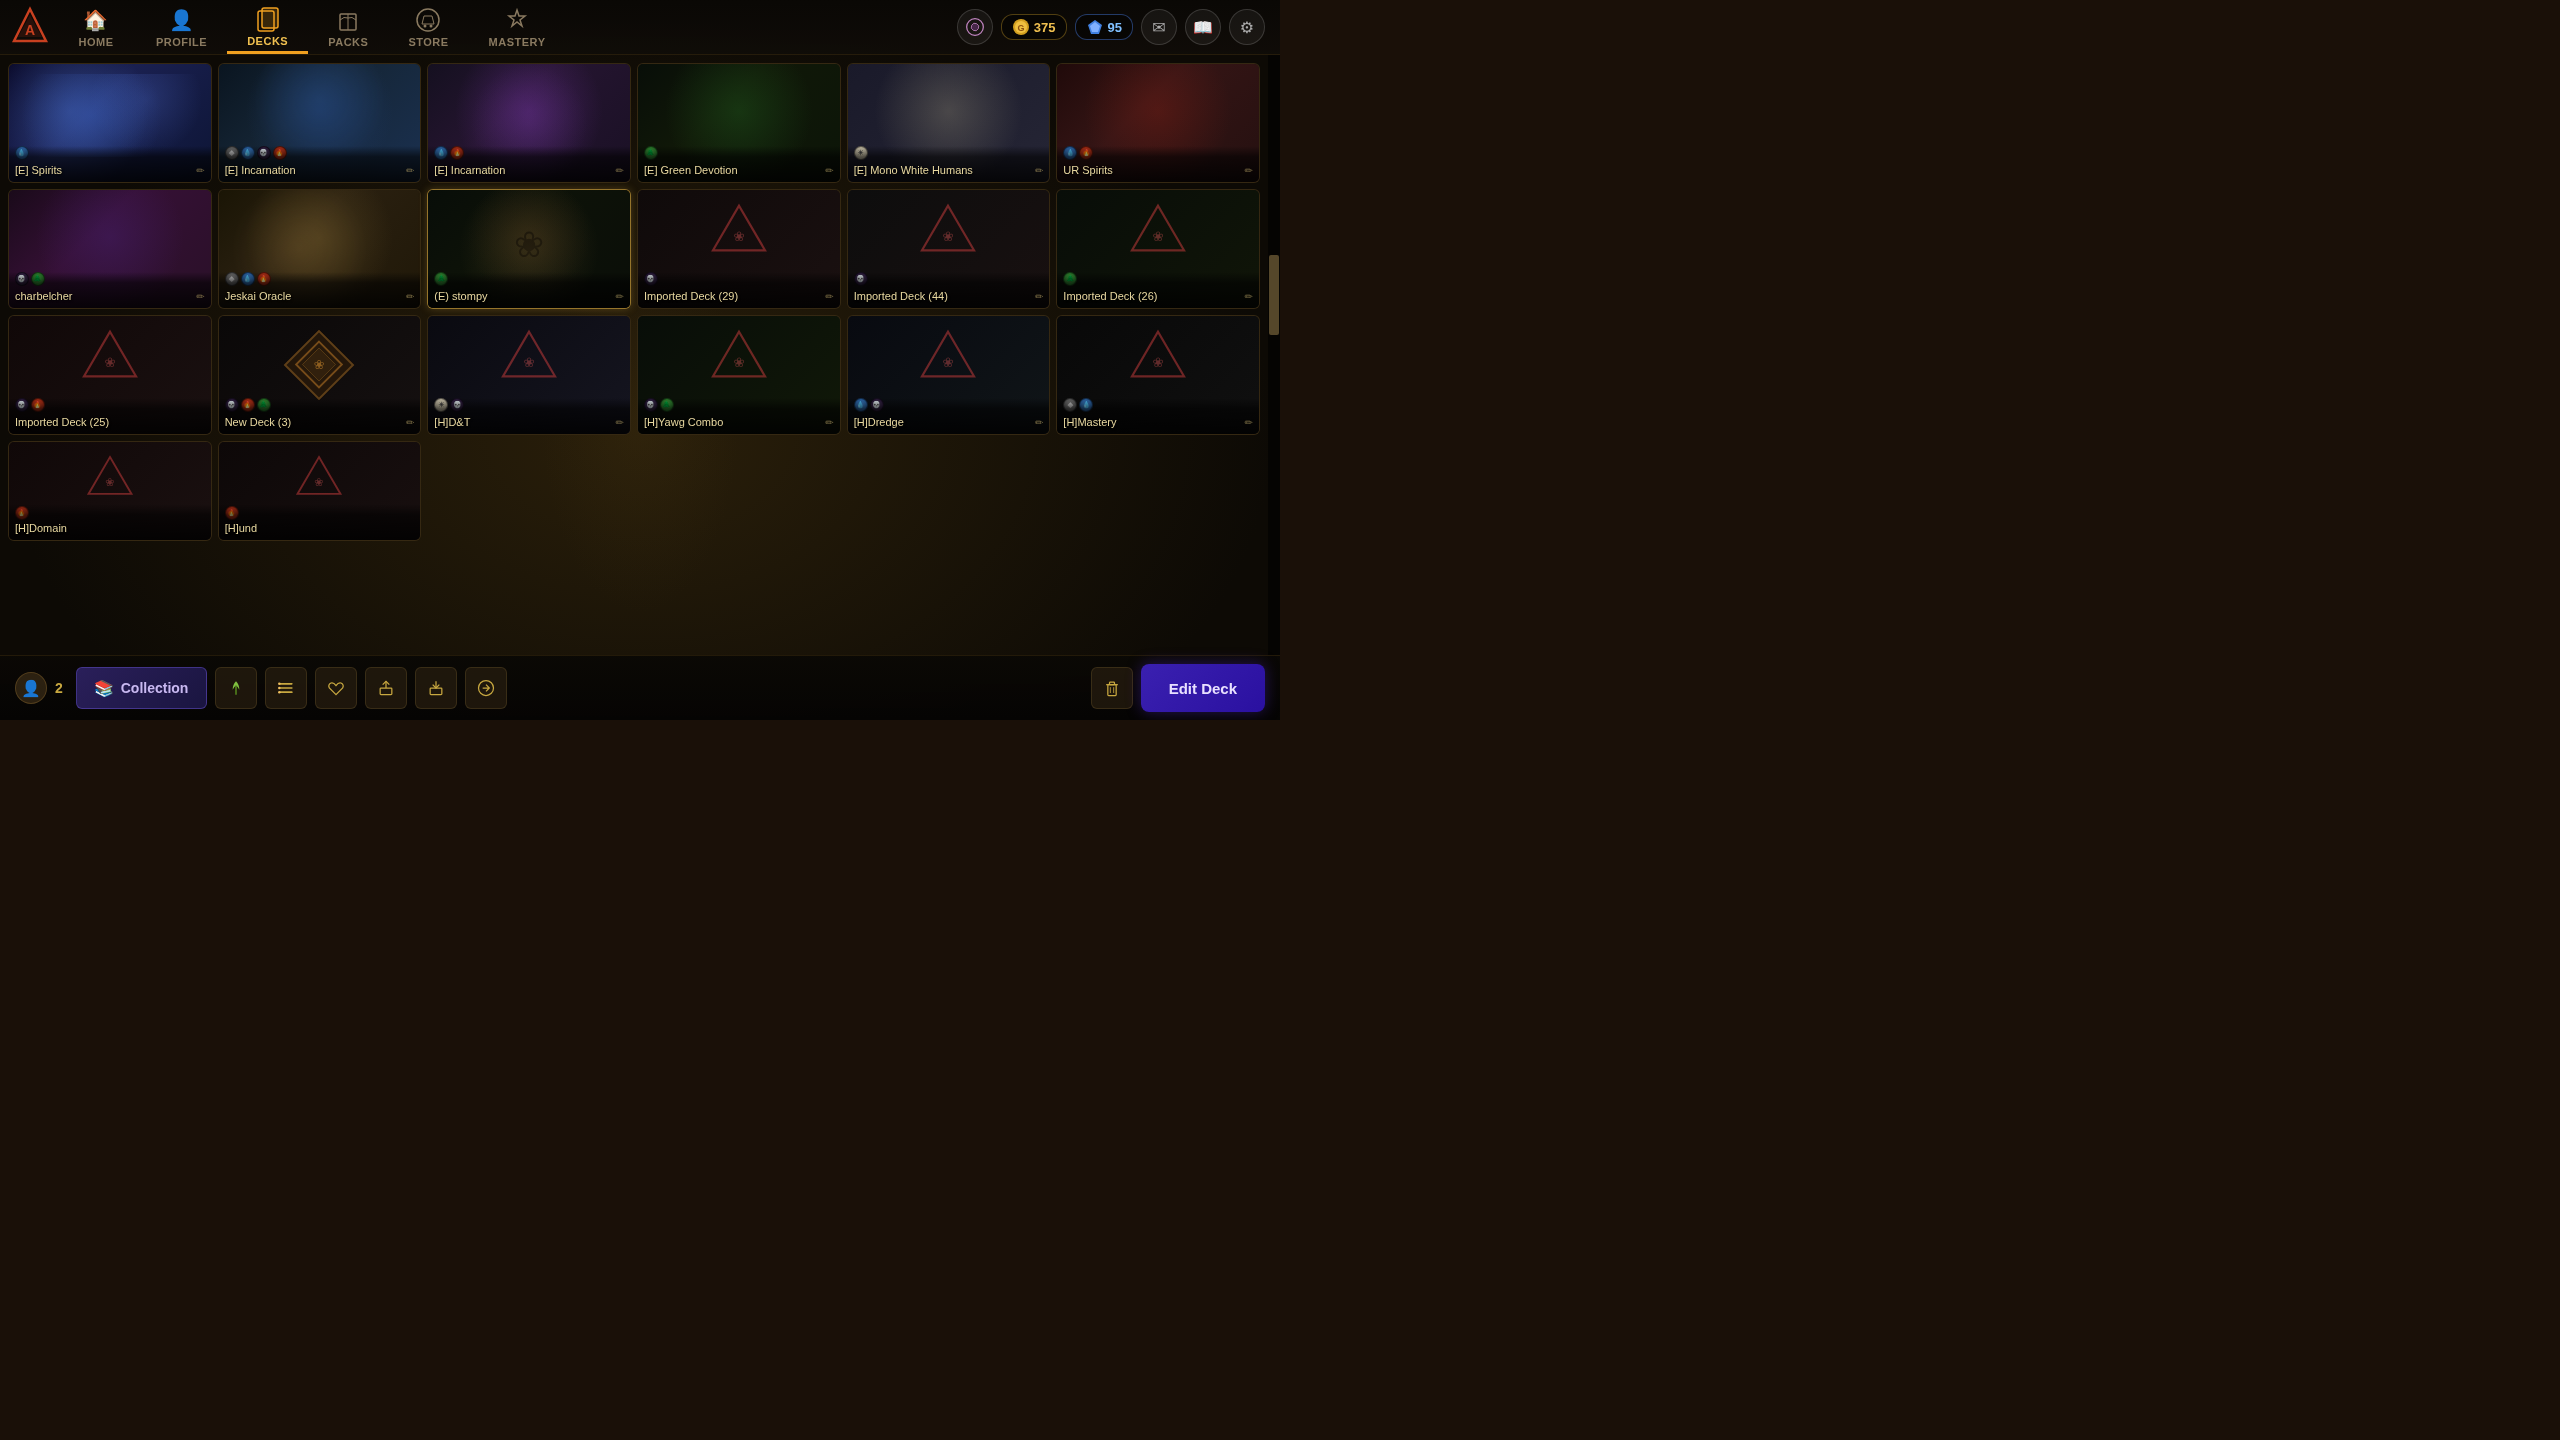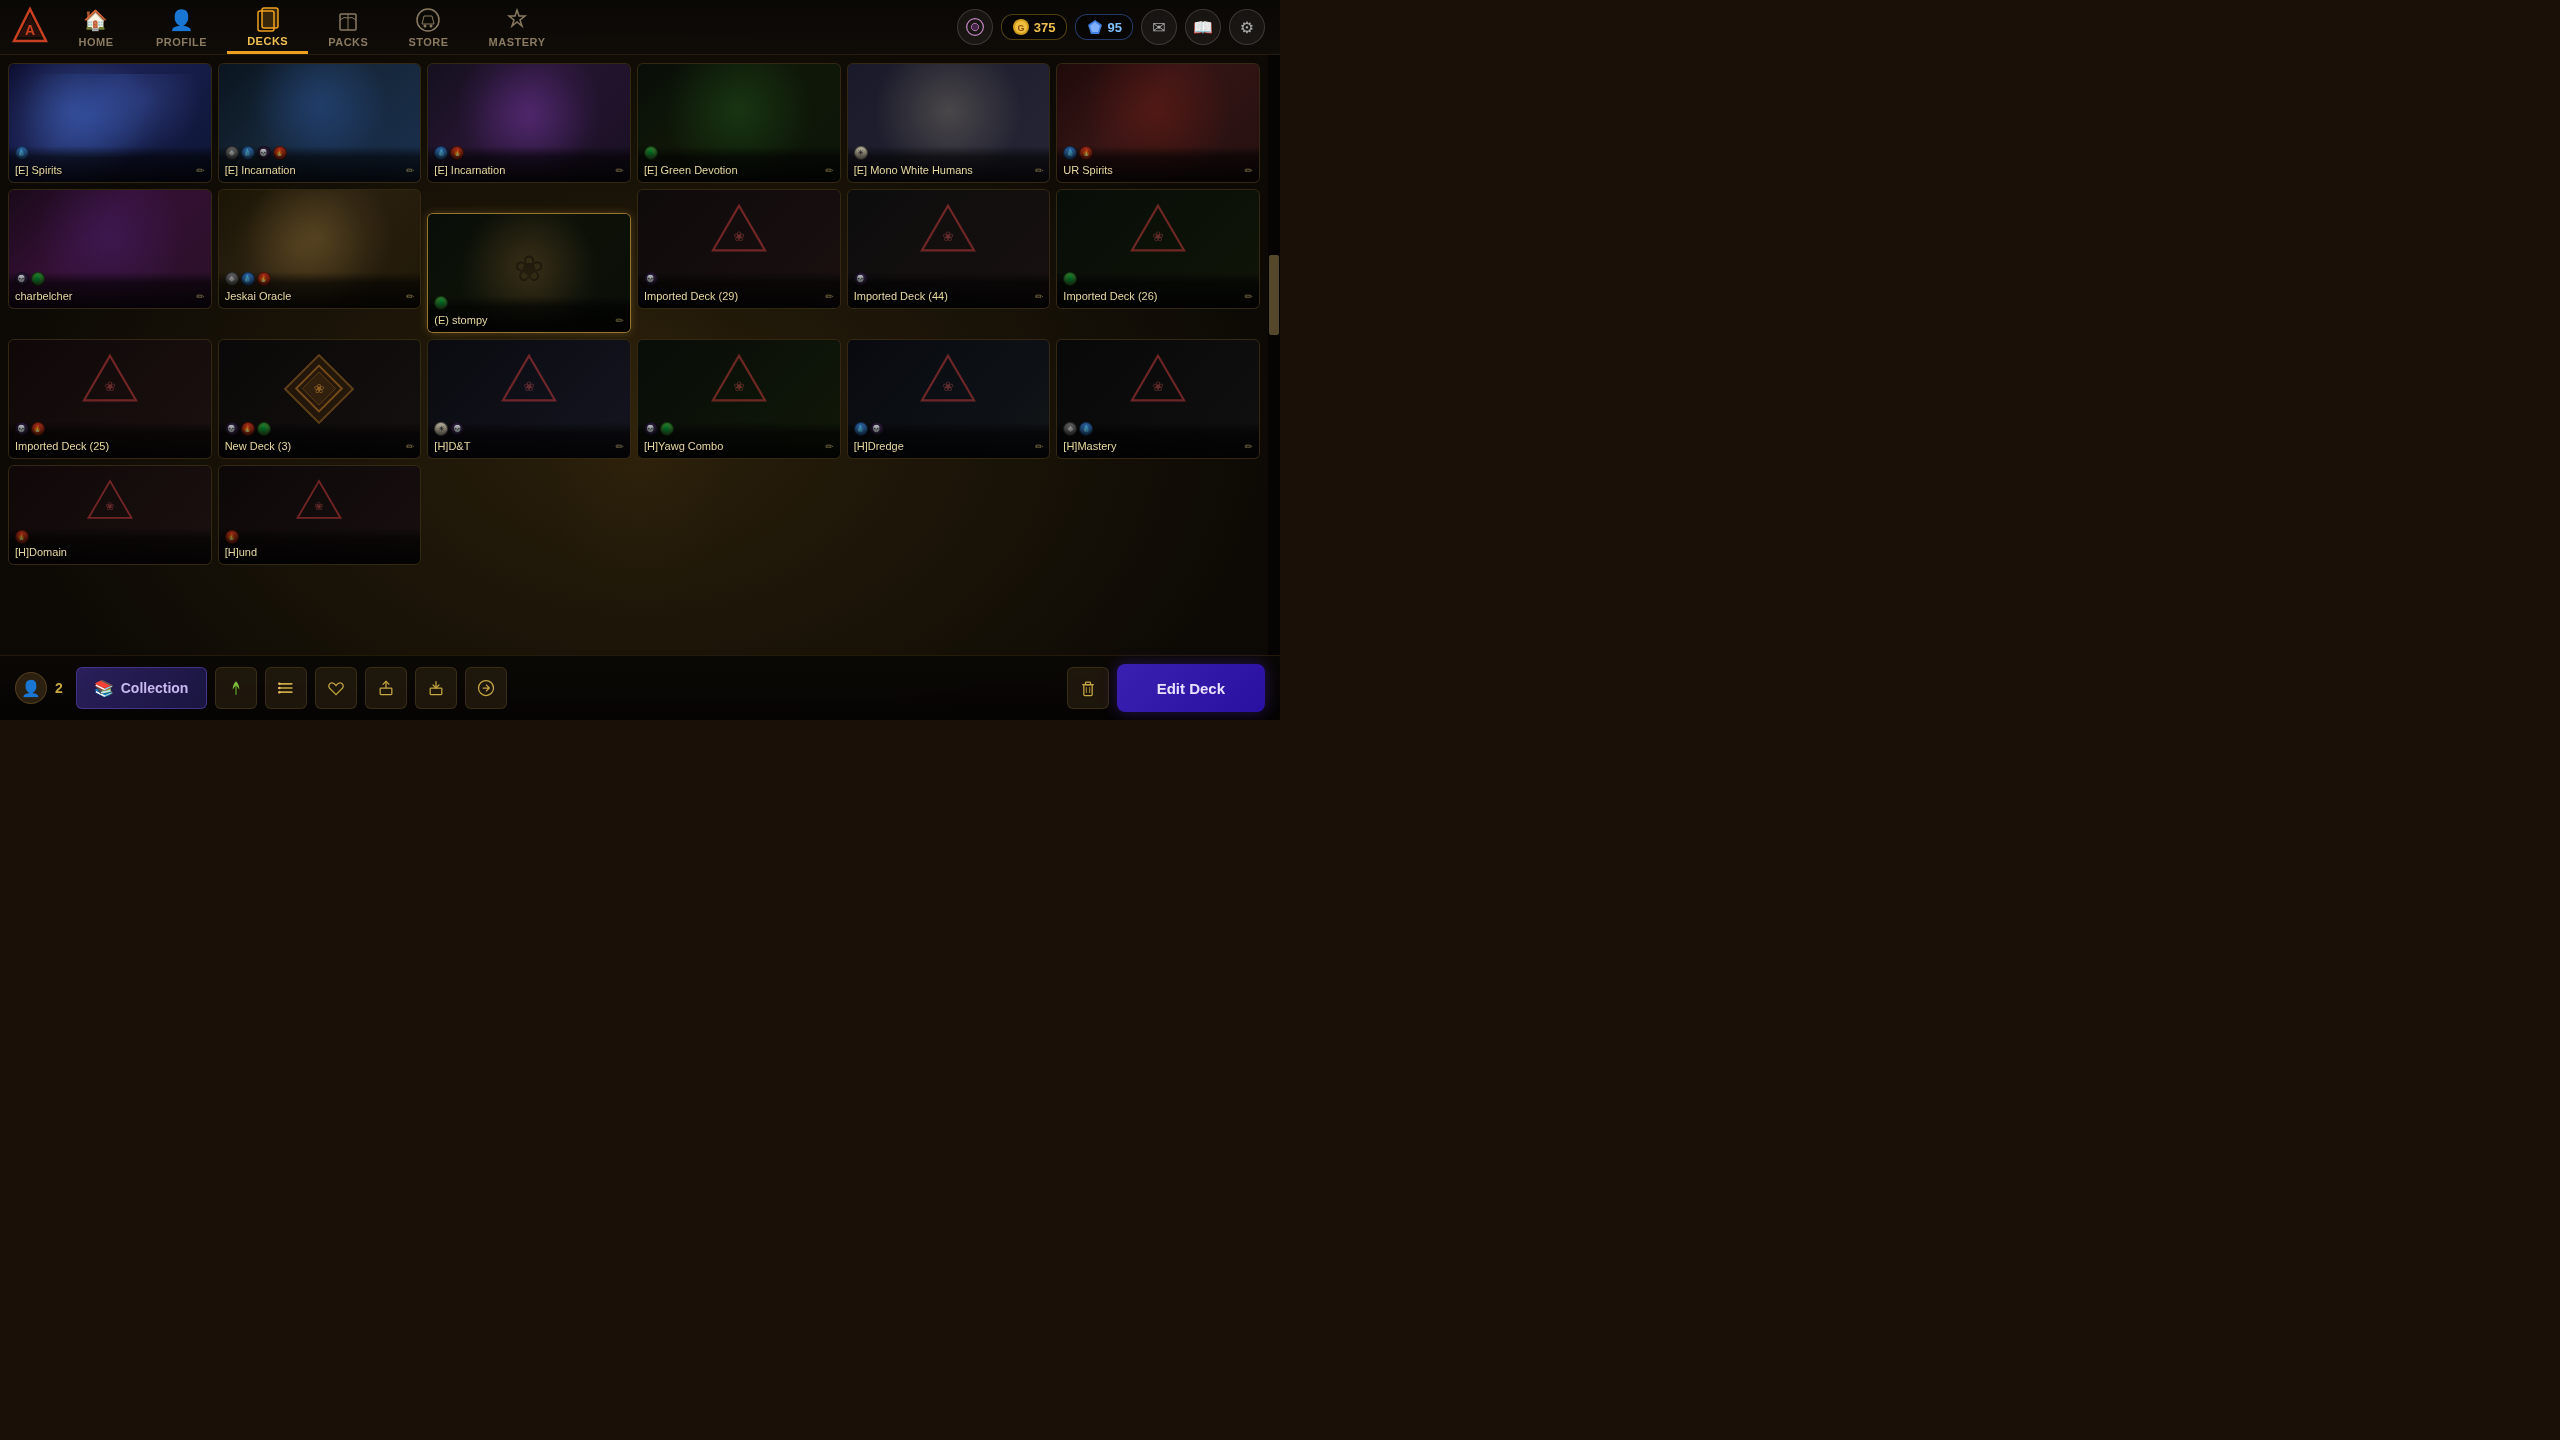--- a/index.html
+++ b/index.html
@@ -320,21 +320,21 @@
     .toolbar-spacer { flex: 1; }
 
     .edit-deck-btn {
       height: 48px;
       background: linear-gradient(135deg, #3a20b0, #2a10a0);
       border: none;
       border-radius: 8px;
       color: #e8e0ff;
       font-size: 15px;
       font-weight: bold;
-      padding: 0 40px;
+      padding: 0 28px;
       cursor: pointer;
       display: flex;
       align-items: center;
       justify-content: center;
       box-shadow: 0 0 15px rgba(80,40,200,0.4);
     }
 
     
     .art-spirits-detail {
       background: 
@@ -371,21 +371,20 @@
       width: 44px;
       height: 44px;
       margin-left: 8px;
       margin-right: 4px;
     }
 
     
     .deck-card.current-deck {
       border-color: rgba(180,140,50,0.8);
       box-shadow: 0 0 8px rgba(200,160,60,0.3);
-      margin-top: 24px;
     }
 
     
     .art-stompy-detail {
       background:
         radial-gradient(circle at 50% 40%, rgba(60,40,20,0.4) 0%, transparent 50%),
         linear-gradient(135deg, #080d08 0%, #0d1208 40%, #0a0e08 100%);
     }
 
     .art-jeskai-detail {

